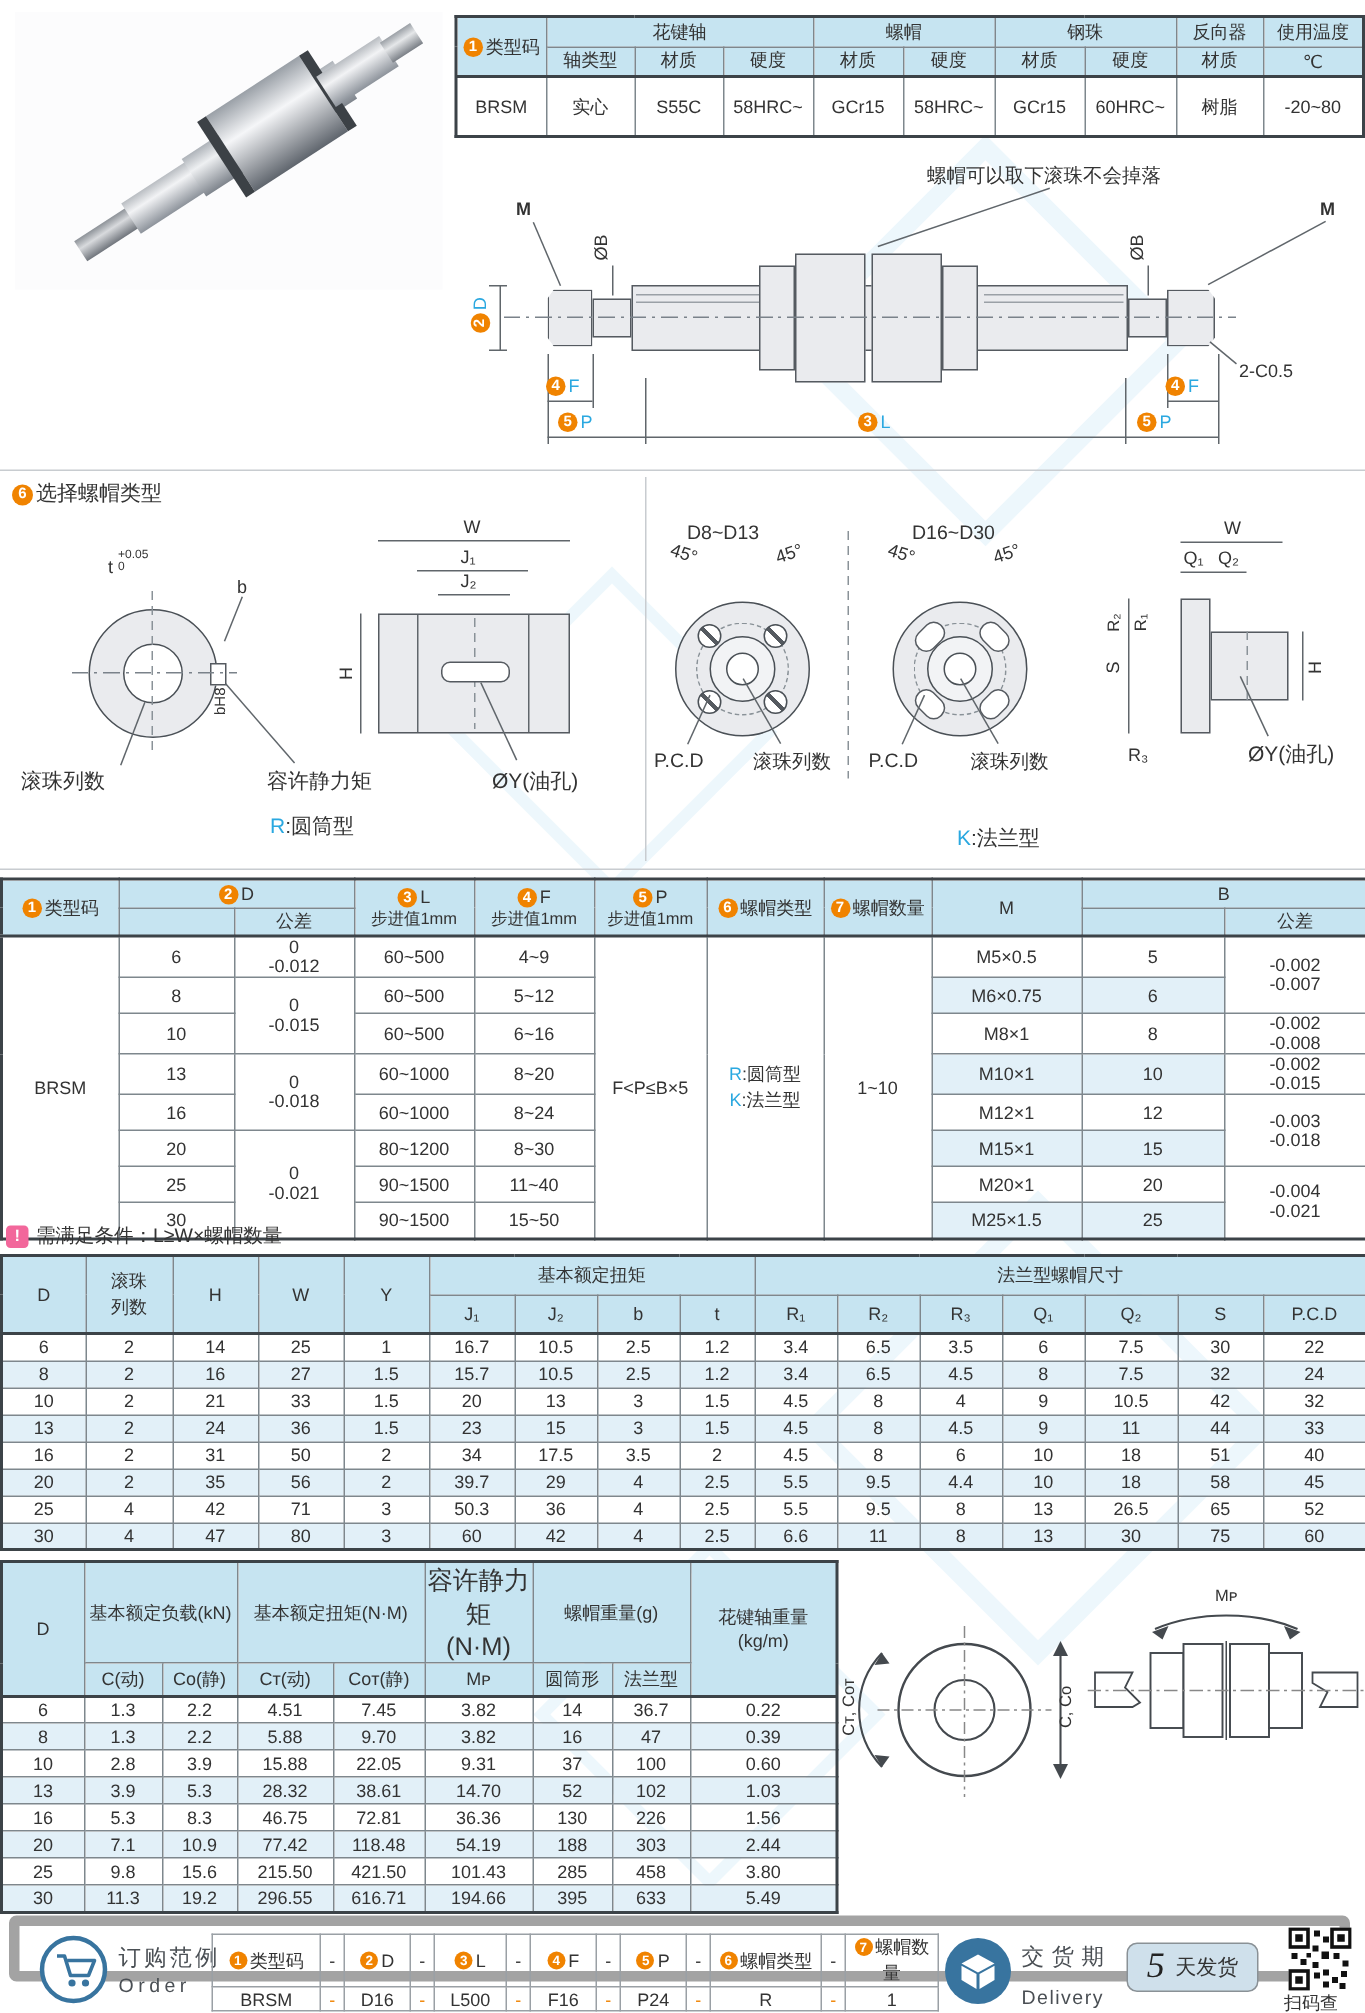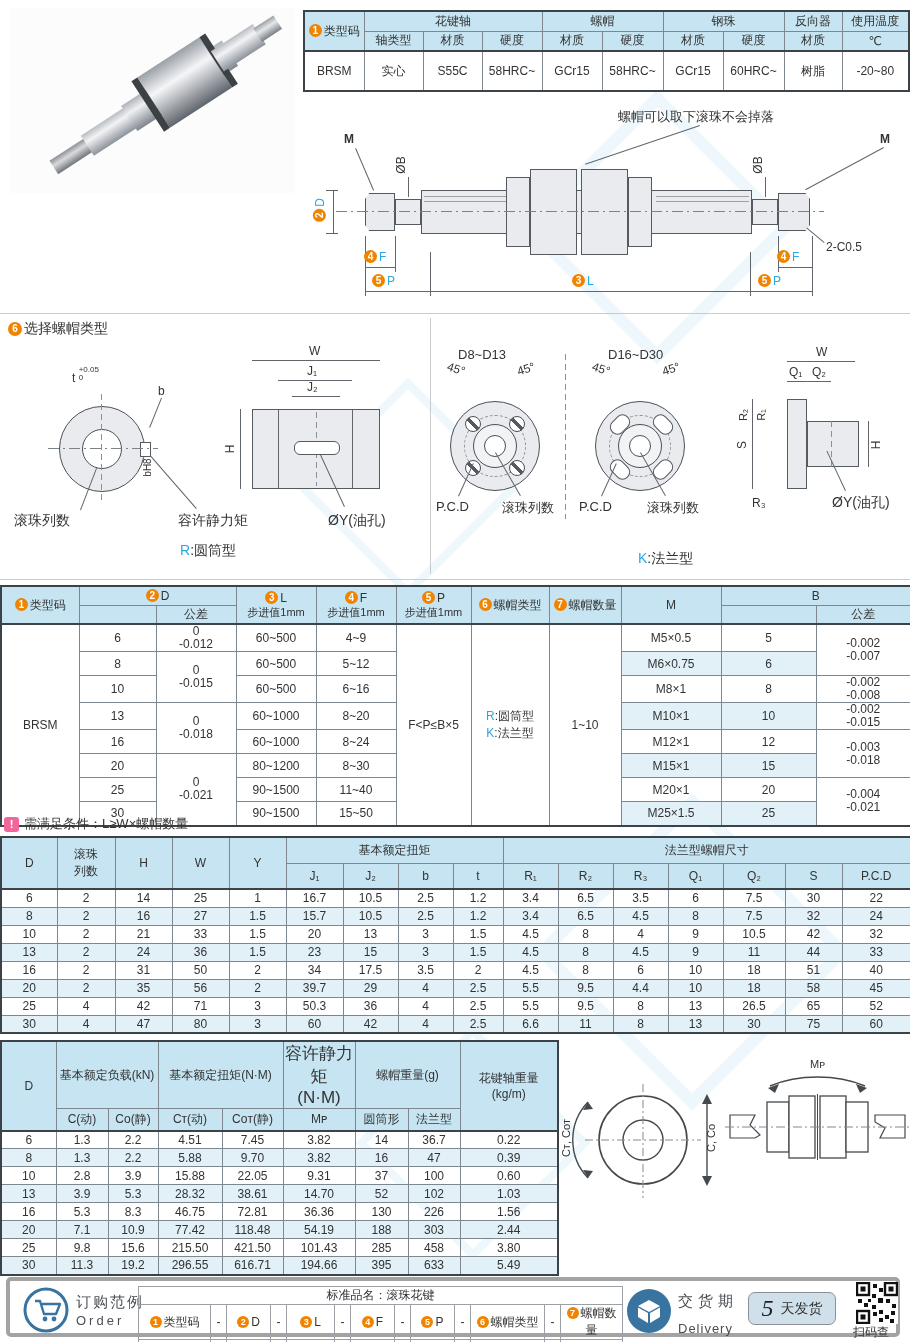--- a/index.html
+++ b/index.html
@@ -33,21 +33,21 @@
   .dim{position:absolute;font-size:12px;color:#333;z-index:4;white-space:nowrap}
   .rot{transform:rotate(-90deg);transform-origin:center}
   .circle{position:absolute;border:1.5px solid #4a5056;border-radius:50%;box-sizing:border-box;z-index:2}
   .dcirc{position:absolute;border:1px dashed #8a9298;border-radius:50%;box-sizing:border-box;z-index:2}
   .hatch{background:linear-gradient(45deg,transparent 42%,#555a60 42%,#555a60 58%,transparent 58%),#fff}
   .cap{position:absolute;font-size:14px;z-index:4}
   .chamR{clip-path:polygon(0 0,86% 0,100% 16%,100% 84%,86% 100%,0 100%)}
   .chamL{clip-path:polygon(14% 0,100% 0,100% 100%,14% 100%,0 84%,0 16%)}
   .supsub{display:inline-block;font-size:8px;line-height:8px;vertical-align:2px;text-align:left}
   
-  #footer{position:absolute;left:6px;top:1277px;width:894px;height:60px;border:4px solid #a3a3a3;
+  #footer{position:absolute;left:6px;top:1277px;width:894px;height:44px;border:7px solid #a3a3a3;
           border-radius:5px;box-sizing:border-box;background:#fff;z-index:5}
   table.ord{border-collapse:collapse;table-layout:fixed}
   .ord th,.ord td{border:1px solid #9aa0a5;font-weight:normal;font-size:12px;text-align:center;padding:0;color:#333}
   .pill{position:absolute;left:738px;top:11px;width:88px;height:33px;background:#cfe0eb;border:1.5px solid #8a9196;
         border-radius:7px;display:flex;align-items:center;justify-content:center;gap:7px;box-sizing:border-box}
   .pill .num{font-family:"Liberation Serif","DejaVu Serif",serif;font-style:italic;font-size:24px;color:#222}
   .lbl-cn{font-size:15px;color:#4a4f54;letter-spacing:2px}
   .lbl-en{font-size:13px;color:#4a4f54;letter-spacing:3px}
 </style>
 </head>
@@ -764,23 +764,20 @@
           <col style="width:16px">
           <col style="width:44px">
           <col style="width:16px">
           <col style="width:44px">
           <col style="width:16px">
           <col style="width:74px">
           <col style="width:16px">
           <col style="width:62px">
         </colgroup>
       <tbody>
-          <tr style="height:16px">
-            <th colspan="13" style="font-size:12px">标准品名：滚珠花键</th>
-          </tr>
       <tr style="height:16px">
         <td><span class="circ" style="width:12px;height:12px;line-height:12px;font-size:9px">1</span><span>类型码</span></td>
         <td>-</td>
         <td><span class="circ" style="width:12px;height:12px;line-height:12px;font-size:9px">2</span><span>D</span></td>
         <td>-</td>
         <td><span class="circ" style="width:12px;height:12px;line-height:12px;font-size:9px">3</span><span>L</span></td>
         <td>-</td>
         <td><span class="circ" style="width:12px;height:12px;line-height:12px;font-size:9px">4</span><span>F</span></td>
         <td>-</td>
         <td><span class="circ" style="width:12px;height:12px;line-height:12px;font-size:9px">5</span><span>P</span></td>

